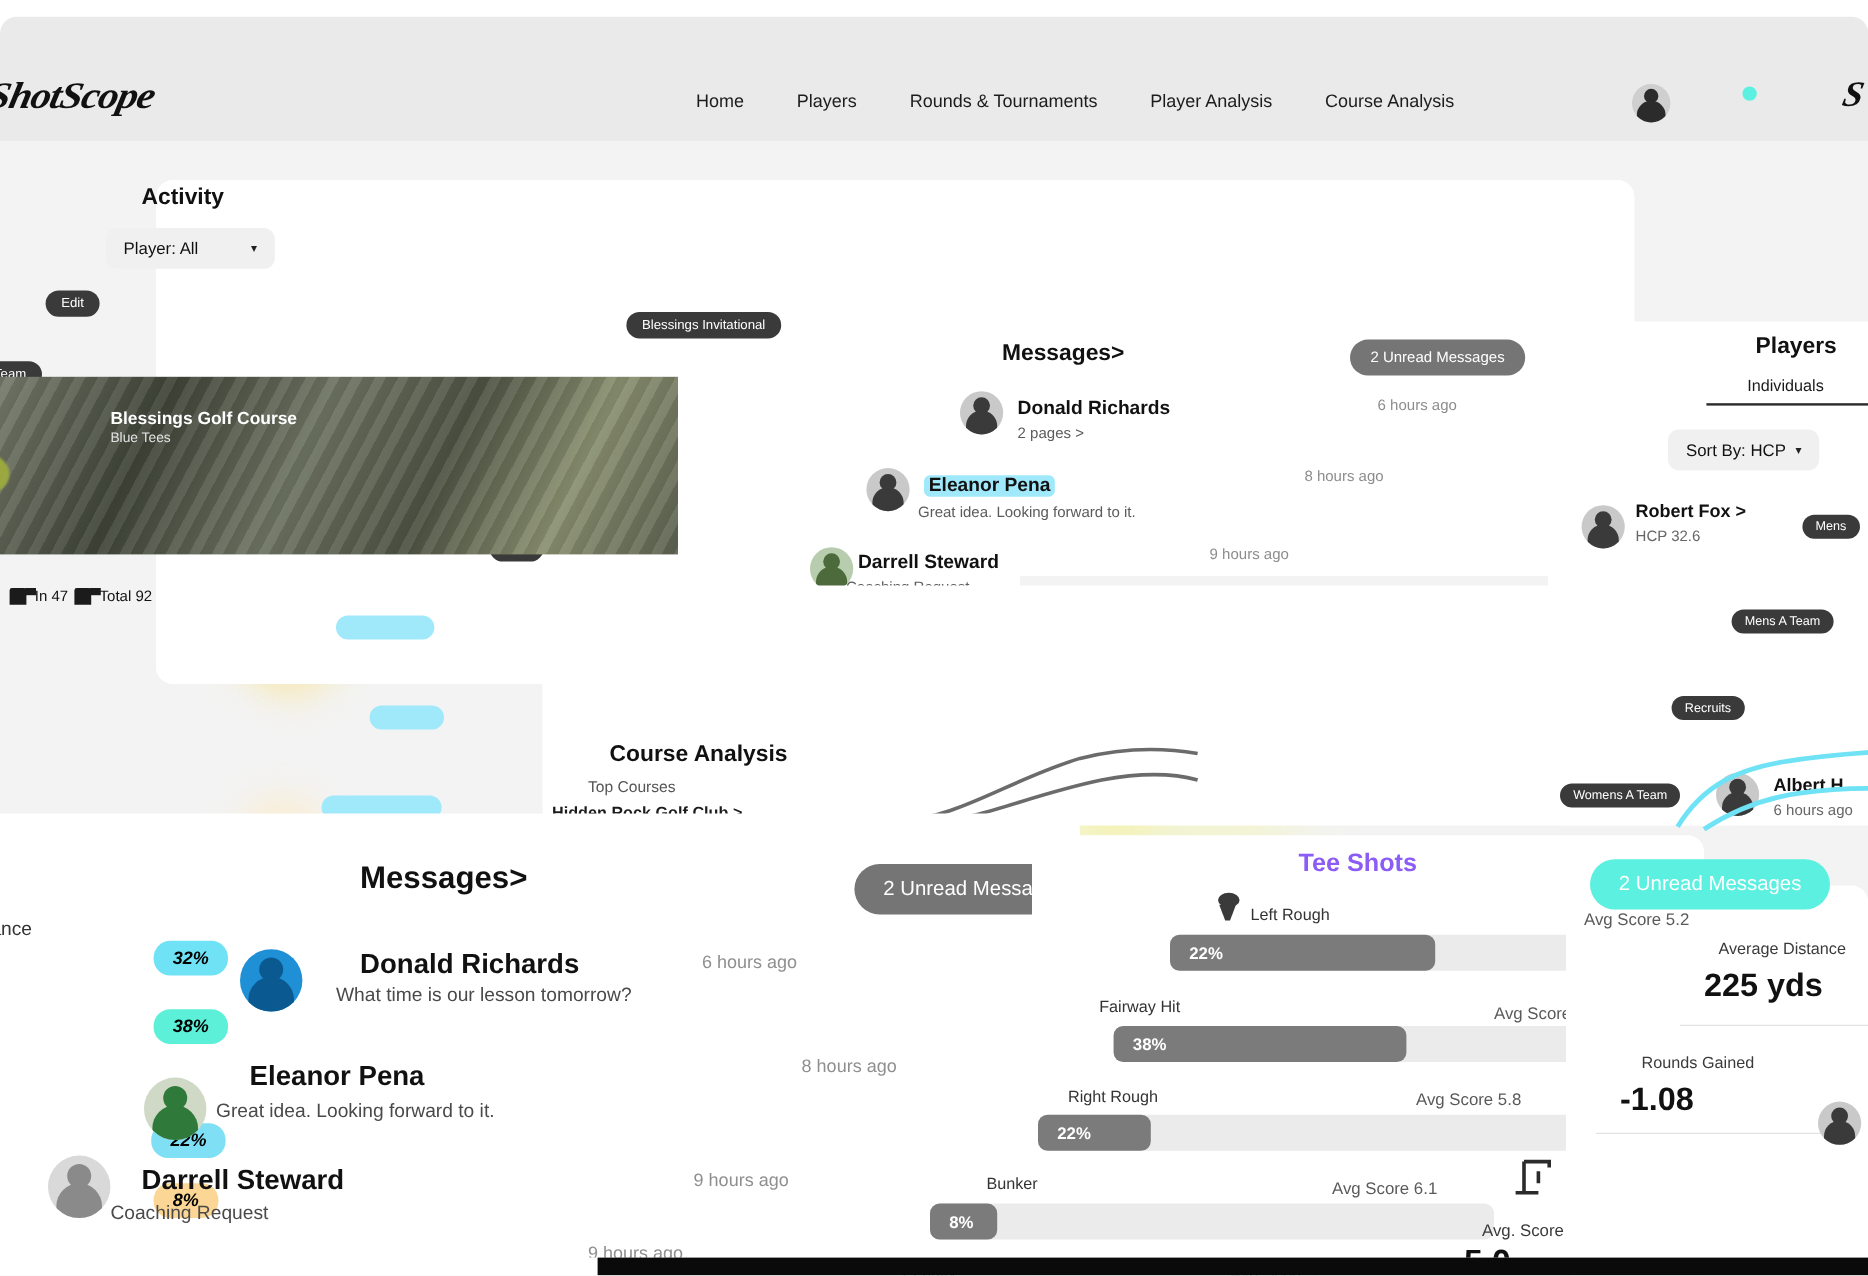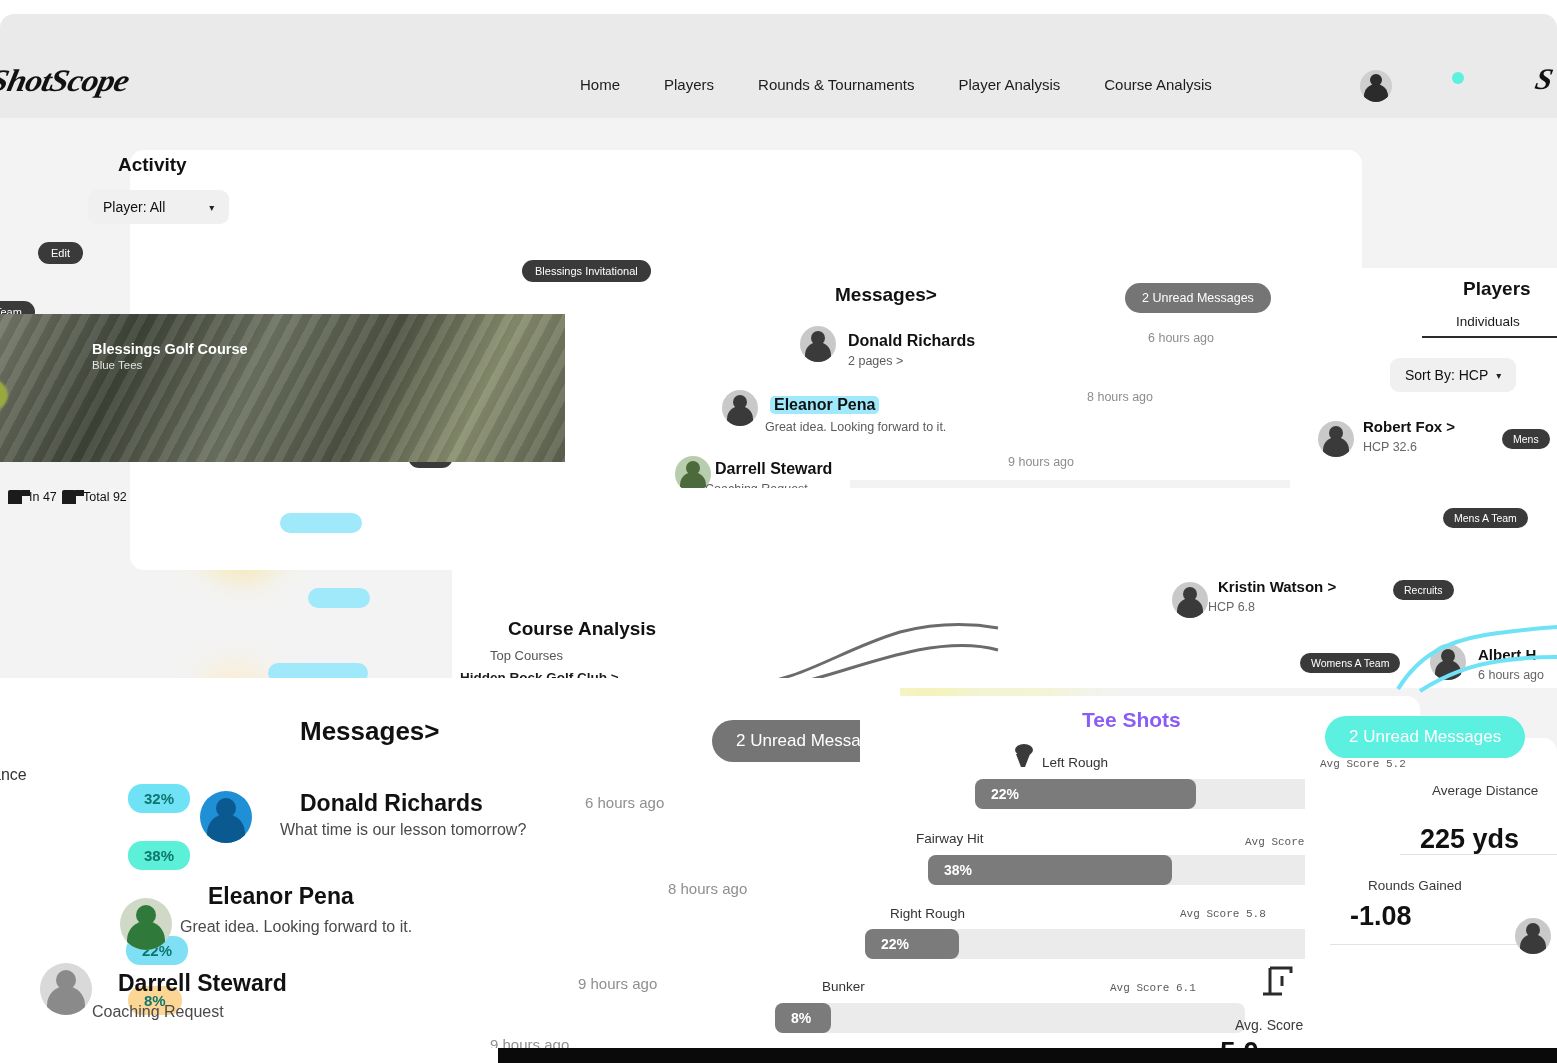--- a/index.html
+++ b/index.html
@@ -220,29 +220,29 @@
   .mo-av i { position: absolute; left: 7px; top: 23px; width: 38px; height: 32px; border-radius: 19px 19px 0 0; background: #3a3a3a; }
   .mo-av b { position: absolute; left: 16px; top: 7px; width: 20px; height: 20px; border-radius: 50%; background: #3a3a3a; }
   .mo-av.blue { background: #1f8fd6; }
   .mo-av.blue i { background: #0a5a91; } .mo-av.blue b { background: #0a5a91; }
   .mo-av.grn { background: #cfd9c6; }
   .mo-av.grn i { background: #2f7a3a; } .mo-av.grn b { background: #2f7a3a; }
   .mo-av.gray2 { background: #d9d9d9; }
   .mo-av.gray2 i, .mo-av.gray2 b { background: #8a8a8a; }
 
   .pct-pill {
-    position: absolute; color: #0f766e; font-size: 15px; font-weight: 700;
-    border-radius: 14px; padding: 6px 16px; white-space: nowrap;
+    position: absolute; color: #000000; font-size: 15px; font-weight: 700;
+    border-radius: 14px; padding: 6px 16px; white-space: nowrap; font-style: italic;
   }
 
   
   #teeshots-panel { left: 860px; top: 578px; width: 560px; height: 390px; background: #fff; }
   #ts-title { position: absolute; left: 1082px; top: 590px; font-size: 21px; font-weight: 700; color: #8b5cf6; }
   .ts-label { position: absolute; font-size: 13.5px; color: #333; white-space: nowrap; }
-  .ts-avg { position: absolute; font-size: 11px; color: #5a5a5a; white-space: nowrap; font-family: Liberation Mono, monospace; }
+  .ts-avg { position: absolute; font-size: 14px; color: #5a5a5a; white-space: nowrap; }
   .ts-track {
     position: absolute; height: 30px; background: #ebebeb; border-radius: 8px;
   }
   .ts-fill {
     position: absolute; left: 0; top: 0; height: 30px;
     background: #7b7b7b; border-radius: 8px;
     color: #fff; font-size: 14px; font-weight: 700;
     display: flex; align-items: center; padding-left: 16px;
   }
 
@@ -432,28 +432,20 @@
           <b></b>
           <i></i>
         </div>
       <div class="pl-name" style="position:absolute;left:73px;top:10px;">Robert Fox  &gt;</div>
       <div class="pl-hcp" style="position:absolute;left:73px;top:32px;">HCP 32.6</div>
     </div>
     <div class="tag-dark" style="left:1502px;top:311px;">Mens</div>
 
     <div class="tag-dark" style="left:1443px;top:390px;">Mens A Team</div>
 
-    <div class="player-card" style="left:1160px;top:450px;">
-      <div class="av" style="left:12px;top:14px;">
-          <b></b>
-          <i></i>
-        </div>
-      <div class="pl-name" style="position:absolute;left:58px;top:10px;">Kristin Watson  &gt;</div>
-      <div class="pl-hcp" style="position:absolute;left:48px;top:32px;">HCP 6.8</div>
-    </div>
     <div class="tag-dark" style="left:1393px;top:462px;">Recruits</div>
 
     <div class="tag-dark" style="left:1300px;top:535px;">Womens A Team</div>
 
     <div style="position:absolute;left:1430px;top:520px;">
       <div class="av" style="left:0;top:6px;">
           <b></b>
           <i></i>
         </div>
       <div class="pl-name" style="position:absolute;left:48px;top:8px;">Albert H</div>
@@ -538,21 +530,21 @@
 
     <div class="ts-label" style="left:752px;top:935px;color:#9a9a9a;">Penalty</div>
     <div class="ts-avg" style="left:1025px;top:935px;color:#a6a6a6;">Avg Score -</div>
 
     <div id="stat-stack"></div>
     <div class="badge-unread-cyan" style="left:1325px;top:598px;font-size:17px;padding:11px 24px;border-radius:22px;">2 Unread Messages</div>
 
     <div class="ts-avg" style="left:1320px;top:640px;">Avg Score 5.2</div>
 
     <div class="stat-label" style="left:1432px;top:665px;">Average Distance</div>
-    <div class="stat-value" style="left:1420px;top:688px;margin-top:18px;">225 yds</div>
+    <div class="stat-value" style="left:1420px;top:688px;">225 yds</div>
     <div class="divider" style="left:1400px;top:736px;width:157px;"></div>
 
     <div class="stat-label" style="left:1368px;top:760px;">Rounds Gained</div>
     <div class="stat-value" style="left:1350px;top:783px;">-1.08</div>
     <div class="divider" style="left:1330px;top:826px;width:200px;"></div>
 
     <div id="avgscore-widget"></div>
     <svg class="flag-icon" style="left:1258px;top:846px;" viewBox="0 0 40 34">
       <path d="M12 4 L12 30" stroke="#2b2b2b" stroke-width="3" fill="none"></path>
       <path d="M12 4 L33 4 L33 9" stroke="#2b2b2b" stroke-width="3" fill="none"></path>

